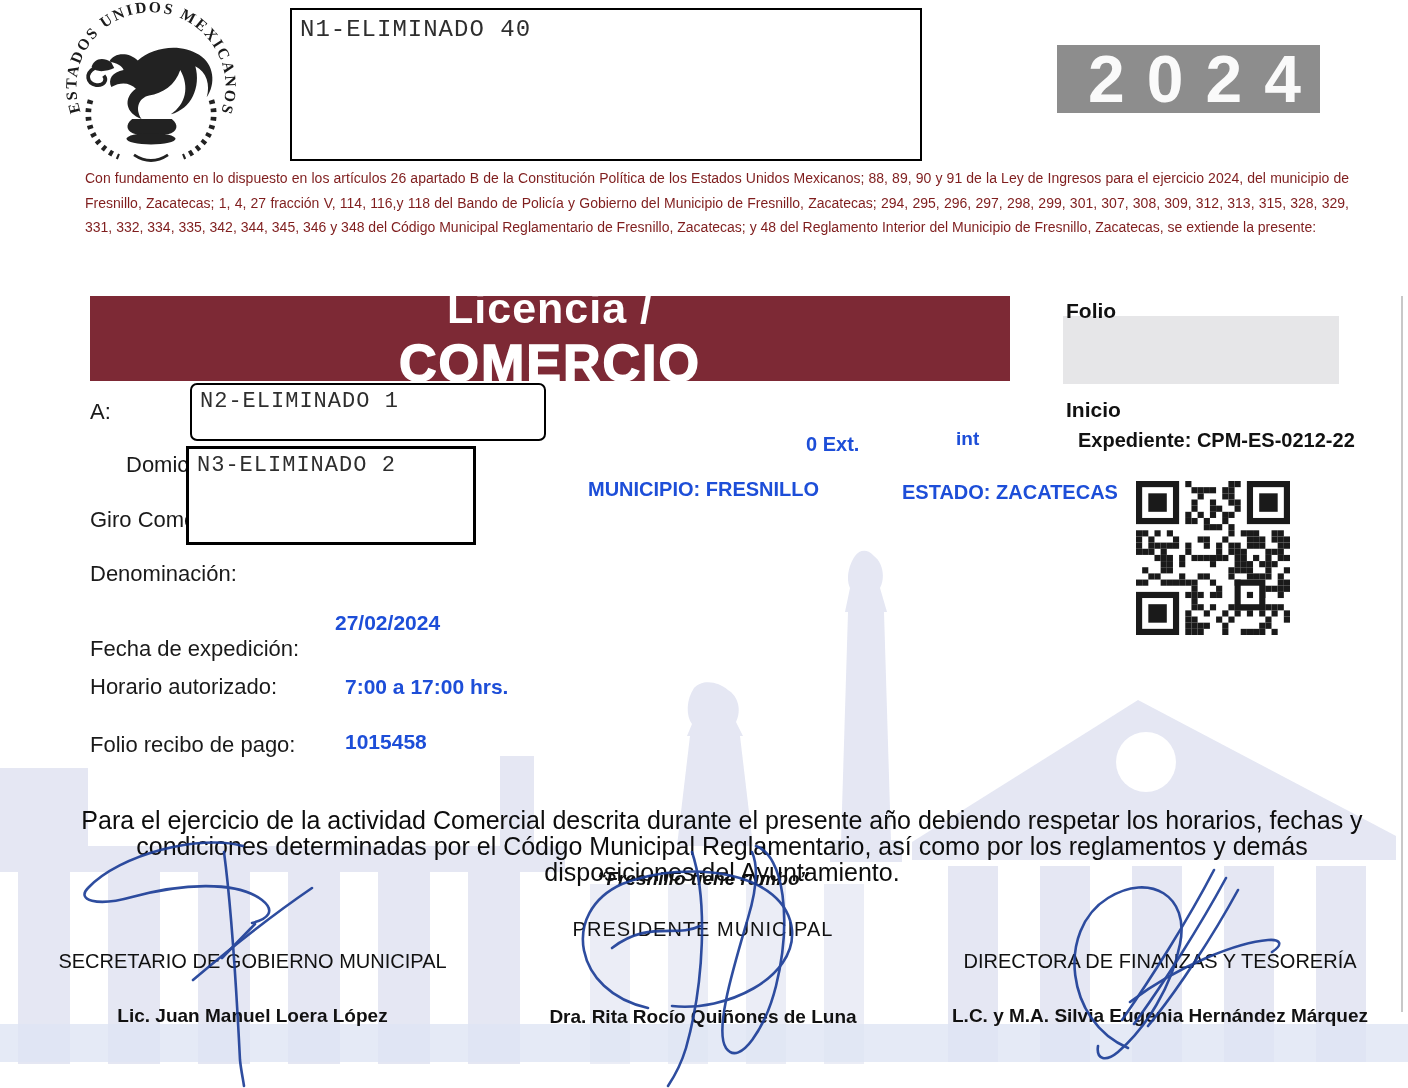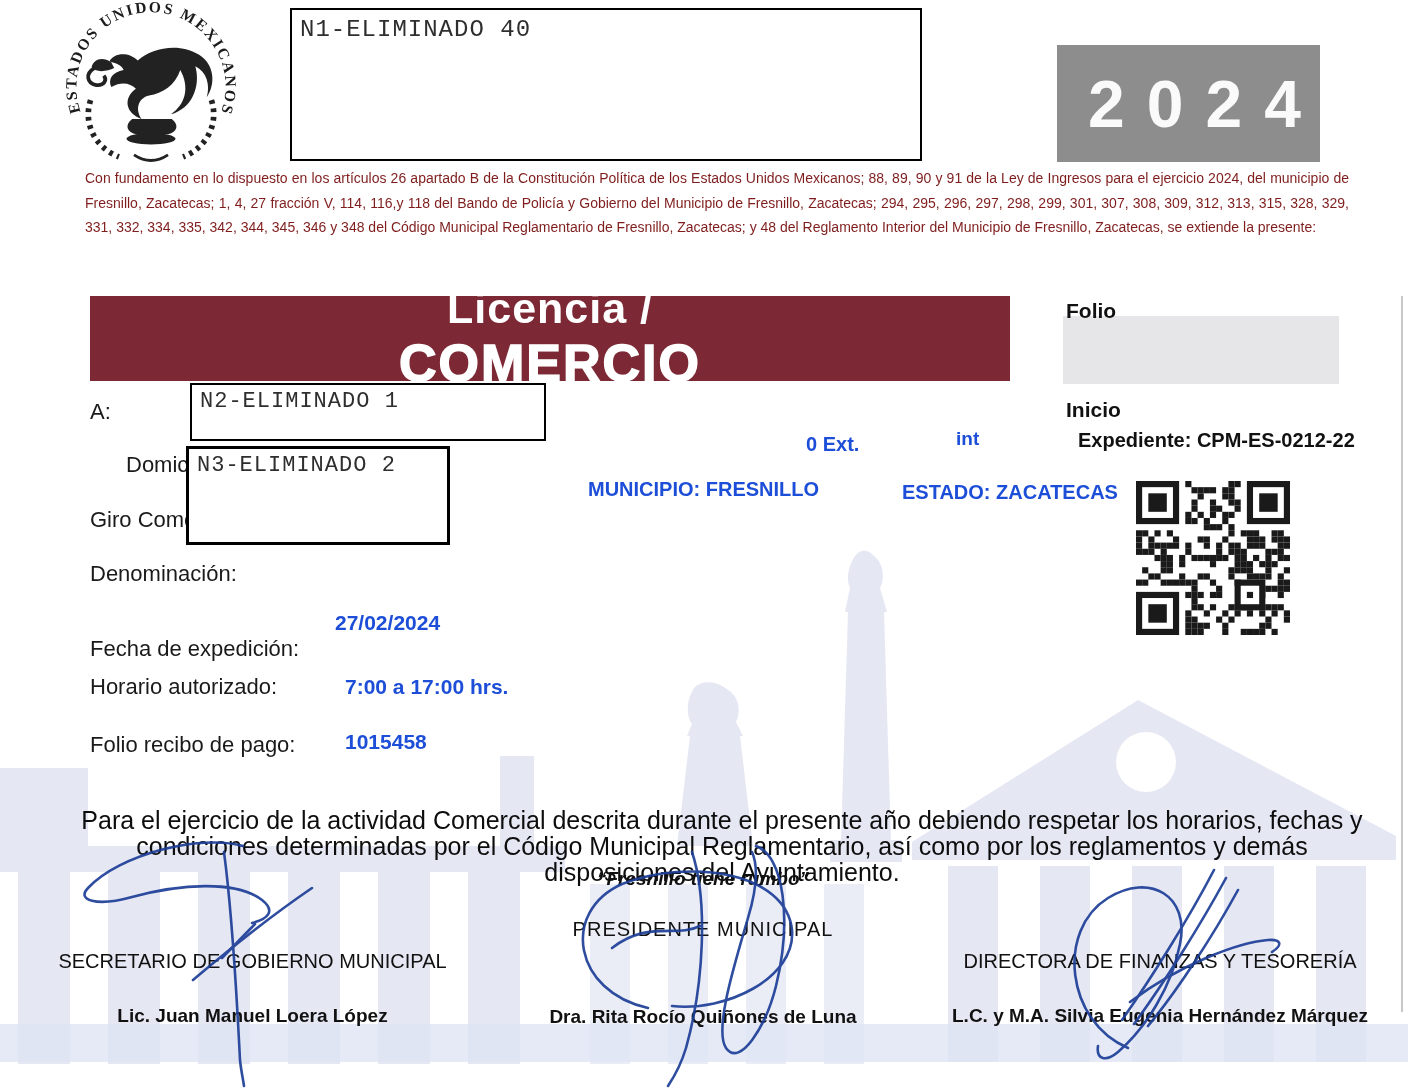--- a/index.html
+++ b/index.html
@@ -8,21 +8,21 @@
   .abs{position:absolute;}
 
   
   #watermark{position:absolute;left:0;top:0;width:1408px;height:1088px;z-index:0;}
 
   
   #seal{left:56px;top:2px;width:190px;height:168px;z-index:1;}
   #n1box{left:290px;top:8px;width:632px;height:153px;border:2.5px solid #000;background:#fff;z-index:2;
          font-family:"Liberation Mono","DejaVu Sans Mono",monospace;font-size:24px;color:#2e2e2e;
          padding:6px 0 0 8px;box-sizing:border-box;letter-spacing:1px;}
-  #badge2024{left:1057px;top:45px;width:263px;height:117px;background:#8d8d8d;z-index:1;
+  #badge2024{left:1057px;top:45px;width:263px;height:68px;background:#8d8d8d;z-index:1;
              display:flex;align-items:center;justify-content:center;
              color:#fafafa;font-weight:bold;font-size:66px;letter-spacing:22px;padding-left:34px;box-sizing:border-box;}
 
   #legal{left:85px;top:166px;width:1264px;z-index:1;font-size:14px;line-height:24.6px;
          text-align:justify;color:#7f1d1d;margin:0;}
 
   #banner{left:90px;top:296px;width:920px;height:85px;background:#7d2935;z-index:1;
           display:flex;align-items:center;justify-content:center;color:#fff;flex-direction:column;}
   #banner .b1{font-size:43px;font-weight:bold;letter-spacing:1px;}
   #banner .b2{font-size:52px;font-weight:bold;letter-spacing:2px;-webkit-text-stroke:1.5px #fff;}
@@ -33,23 +33,23 @@
             color:#9d3a42;font-size:30px;letter-spacing:2px;}
   #inicio{left:1066px;top:398px;font-size:21px;font-weight:bold;z-index:1;}
   #expediente{left:1078px;top:429px;font-size:20px;font-weight:bold;z-index:1;}
 
   .fieldlabel{font-size:22px;color:#1a1a1a;z-index:1;}
   .fieldvalue{font-size:21px;font-weight:bold;color:#1d4ed8;z-index:1;}
   .redbox{border:2.5px solid #000;background:#fff;z-index:2;box-sizing:border-box;
           font-family:"Liberation Mono","DejaVu Sans Mono",monospace;font-size:22px;color:#2e2e2e;
           padding:4px 0 0 8px;letter-spacing:1px;}
   #aLabel{left:90px;top:399px;}
-  #n2box{left:190px;top:383px;width:356px;height:58px;}
+  #n2box{left:190px;top:383px;width:356px;height:58px;border-radius:7px;}
   #domLabel{left:90px;top:452px;margin-left:36px;}
-  #n3box{left:186px;top:446px;width:264px;height:99px;border-width:3px;}
+  #n3box{left:186px;top:446px;width:290px;height:99px;border-width:3px;}
   #giroLabel{left:90px;top:507px;}
   #denomLabel{left:90px;top:561px;}
   #extVal{left:806px;top:433px;font-size:20px;}
   #intVal{left:956px;top:428px;font-size:19px;}
   #munVal{left:588px;top:478px;font-size:20px;}
   #estVal{left:902px;top:481px;font-size:20px;}
   #fechaLabel{left:90px;top:636px;}
   #fechaVal{left:335px;top:611px;}
   #horarioLabel{left:90px;top:674px;}
   #horarioVal{left:345px;top:675px;}

